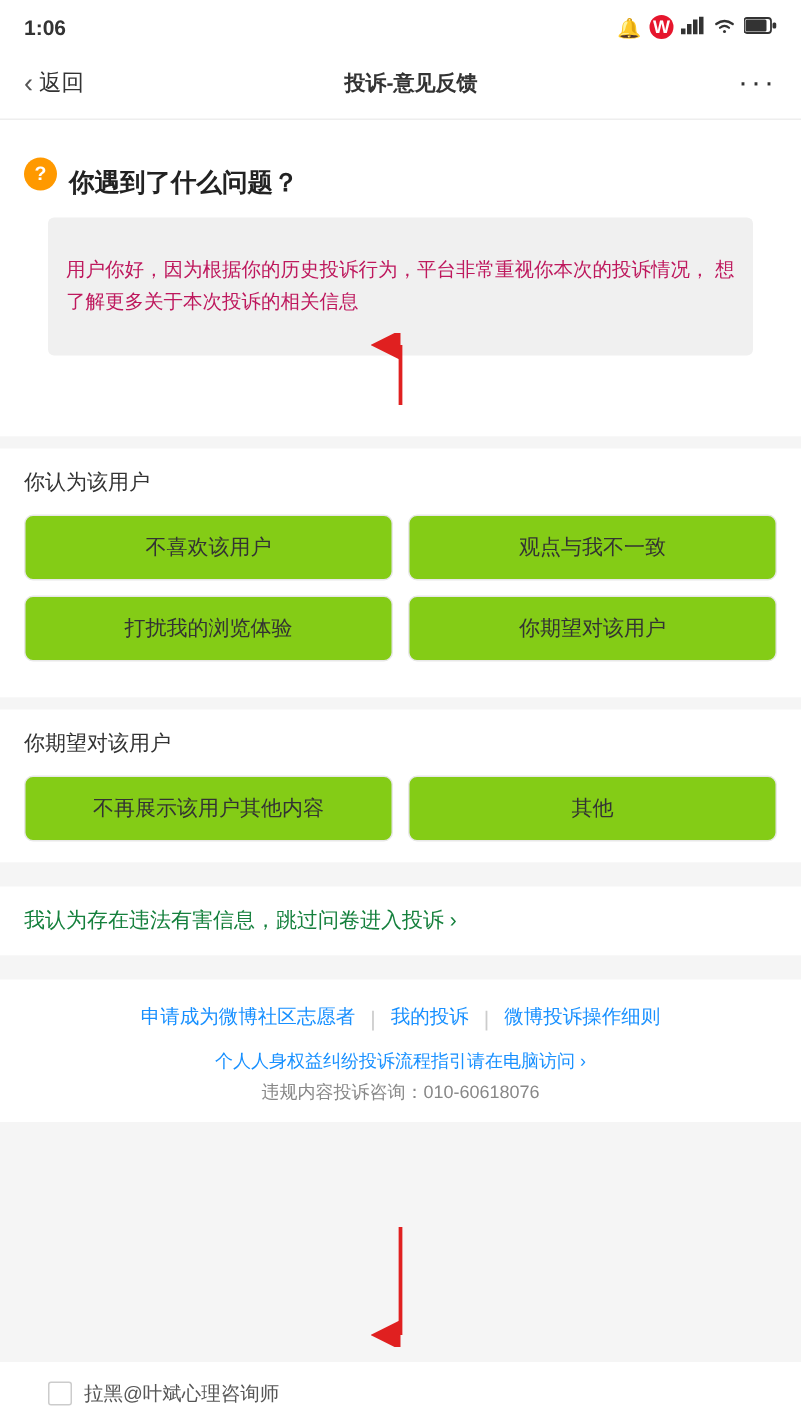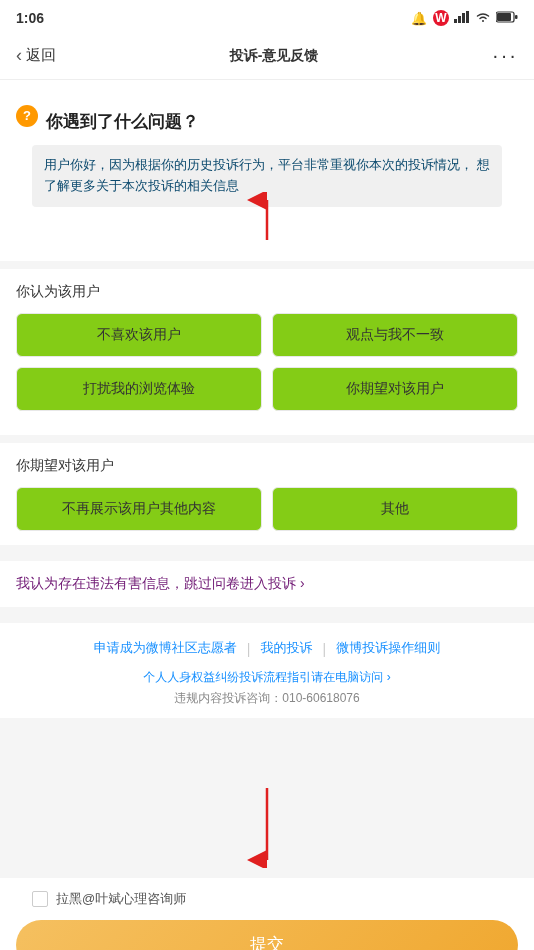--- a/index.html
+++ b/index.html
@@ -97,24 +97,24 @@
       font-size: 17px;
       font-weight: 600;
       color: #222;
       margin-top: 12px;
     }
 
     
     .notice-box {
       background: #f0f0f0;
       margin: 0 16px 16px;
-      padding: 10px 12px;
+      padding: 25px 12px;
       border-radius: 4px;
       font-size: 13px;
-      color: #0c4a6e;
+      color: #be185d;
       line-height: 1.6;
       position: relative;
     }
 
     
     .divider {
       height: 8px;
       background: #f5f5f5;
     }
 
@@ -160,21 +160,21 @@
       gap: 10px;
     }
 
     
     .link-row {
       background: #fff;
       padding: 14px 16px;
       margin-top: 8px;
     }
     .link-text {
-      color: #701a75;
+      color: #15803d;
       font-size: 14px;
       cursor: pointer;
     }
 
     
     .footer-links {
       background: #fff;
       margin-top: 8px;
       padding: 16px 16px 8px;
       text-align: center;

